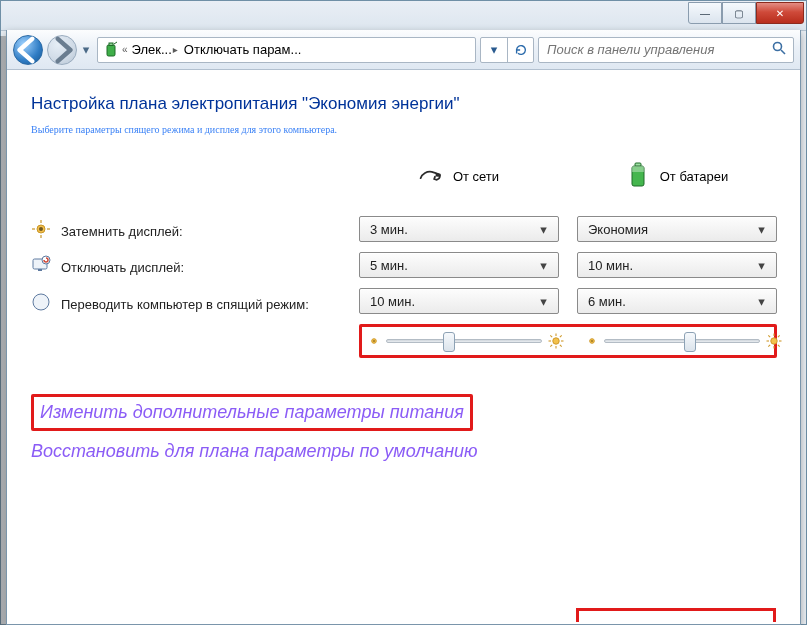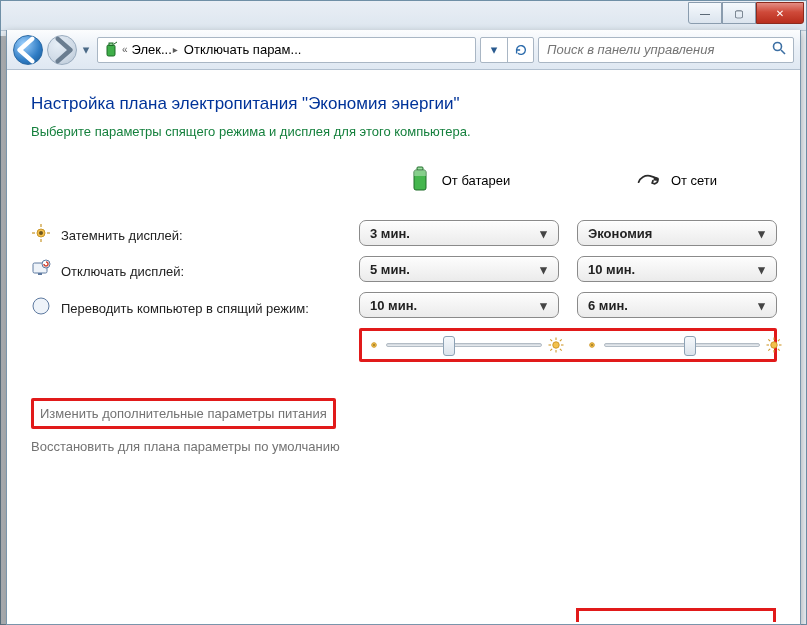--- a/index.html
+++ b/index.html
@@ -152,23 +152,24 @@
     height: calc(100% - 40px);
     position: relative;
   }
   h1.title {
     color: #003399;
     font-weight: 400;
     font-size: 17px;
     margin: 6px 0 10px;
   }
   p.subtitle {
-    color: #15803d;
-    font-size: 13px;
+    color: #3b82f6;
+    font-size: 10px;
     margin: 0 0 20px;
+    font-family: Liberation Serif, serif;
   }
   .grid {
     display: grid;
     grid-template-columns: 310px 200px 200px;
     column-gap: 18px;
     row-gap: 10px;
     align-items: center;
   }
   .col-head {
     display: flex;
@@ -181,29 +182,28 @@
   .row-label {
     display: flex;
     align-items: flex-end;
     gap: 10px;
     color: #222;
   }
   .row-label .ic { width: 20px; height: 20px; display:flex; align-items:center; justify-content:center; }
   .dropdown {
     height: 26px;
     border: 1px solid #8a8a8a;
-    border-radius: 7px;
+    border-radius: 2px;
     background: linear-gradient(to bottom, #fdfdfd, #ebebeb);
     display: flex;
     align-items: center;
     padding: 0 6px 0 10px;
     justify-content: space-between;
     box-shadow: inset 0 1px 0 #fff;
     cursor: pointer;
-    font-weight: bold;
   }
   .dropdown .val { color: #222; }
   .dropdown .dd-chev {
     width: 17px; height: 17px;
     display:flex; align-items:center; justify-content:center;
     color: #444;
   }
   
   .slider-cell {
     display: flex;
@@ -238,24 +238,25 @@
     grid-column: 2 / 4;
     padding: 4px 4px;
     display: grid;
     grid-template-columns: 200px 200px;
     column-gap: 18px;
   }
   .links {
     margin-top: 36px;
   }
   .link {
-    color: #737373;
-    font-size: 13px;
+    color: #8b5cf6;
+    font-size: 18px;
     padding: 2px 0;
     display: inline-block;
+    font-style: italic;
   }
   .link-hl {
     display: inline-block;
     border: 3px solid #e11a1a;
     padding: 3px 6px;
     margin-bottom: 8px;
   }
   
   .bottom-hl {
     position: absolute;
@@ -353,37 +354,37 @@
       </div>
     </div>
 
     <div class="content">
       <h1 class="title">Настройка плана электропитания "Экономия энергии"</h1>
       <p class="subtitle">Выберите параметры спящего режима и дисплея для этого компьютера.</p>
 
       <div class="grid">
         <div></div>
         <div class="col-head">
+          <span class="icon-plug">
+            <svg viewBox="0 0 30 20">
+                <path d="M2 14c2-6 8-9 14-8l6 2c2 .6 4 2 4 4 0 2-2 3.4-4 4l-3-1 1-3" fill="none" stroke="#2b2b2b" stroke-width="2.2" stroke-linecap="round"></path>
+                <ellipse cx="24" cy="10" rx="3.5" ry="2.3" fill="#2b2b2b"></ellipse>
+              </svg>
+          </span>
+          <span>От сети</span>
+        </div>
+        <div class="col-head">
           <span class="icon-batt">
             <svg viewBox="0 0 20 28">
                 <rect x="4" y="5" width="12" height="20" rx="2" fill="#45b64e" stroke="#1f6d28"></rect>
                 <rect x="7" y="2" width="6" height="3" rx="1" fill="#9fdea4" stroke="#1f6d28"></rect>
                 <rect x="4" y="5" width="12" height="6" fill="rgba(255,255,255,.35)"></rect>
               </svg>
           </span>
           <span>От батареи</span>
-        </div>
-        <div class="col-head">
-          <span class="icon-plug">
-            <svg viewBox="0 0 30 20">
-                <path d="M2 14c2-6 8-9 14-8l6 2c2 .6 4 2 4 4 0 2-2 3.4-4 4l-3-1 1-3" fill="none" stroke="#2b2b2b" stroke-width="2.2" stroke-linecap="round"></path>
-                <ellipse cx="24" cy="10" rx="3.5" ry="2.3" fill="#2b2b2b"></ellipse>
-              </svg>
-          </span>
-          <span>От сети</span>
         </div>
 
         <div class="row-label">
           <span class="ic">
             <svg viewBox="0 0 20 20">
                 <circle cx="10" cy="10" r="4" fill="#f4c04a" stroke="#c8962b"></circle>
                 <g stroke="#c8962b" stroke-width="1.2">
                   <line x1="10" y1="1" x2="10" y2="4"></line>
                   <line x1="10" y1="16" x2="10" y2="19"></line>
                   <line x1="1" y1="10" x2="4" y2="10"></line>

